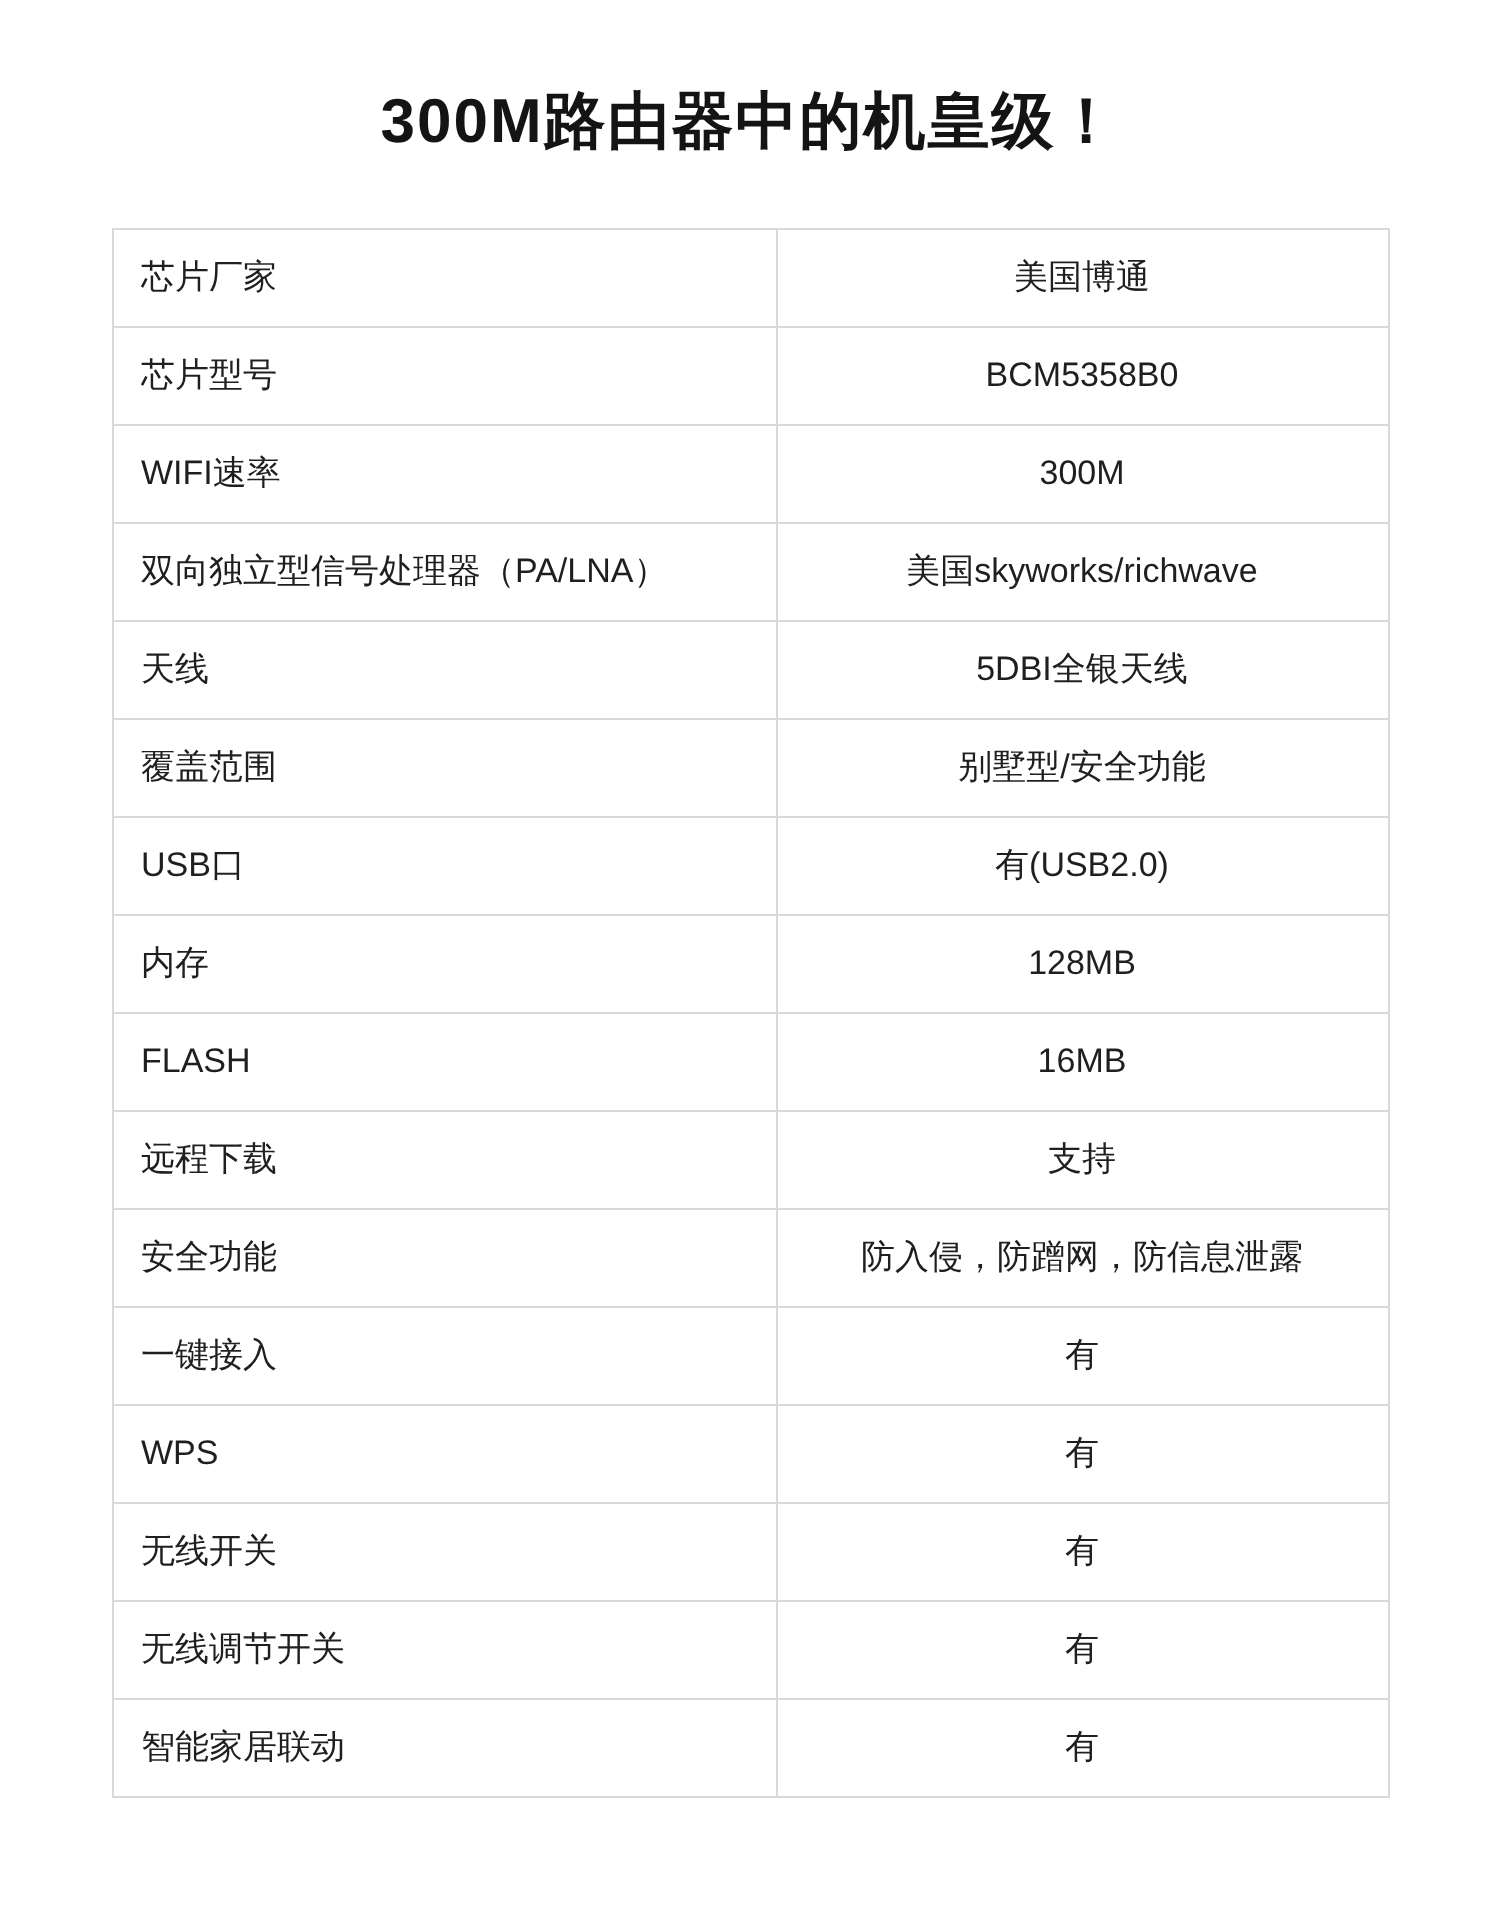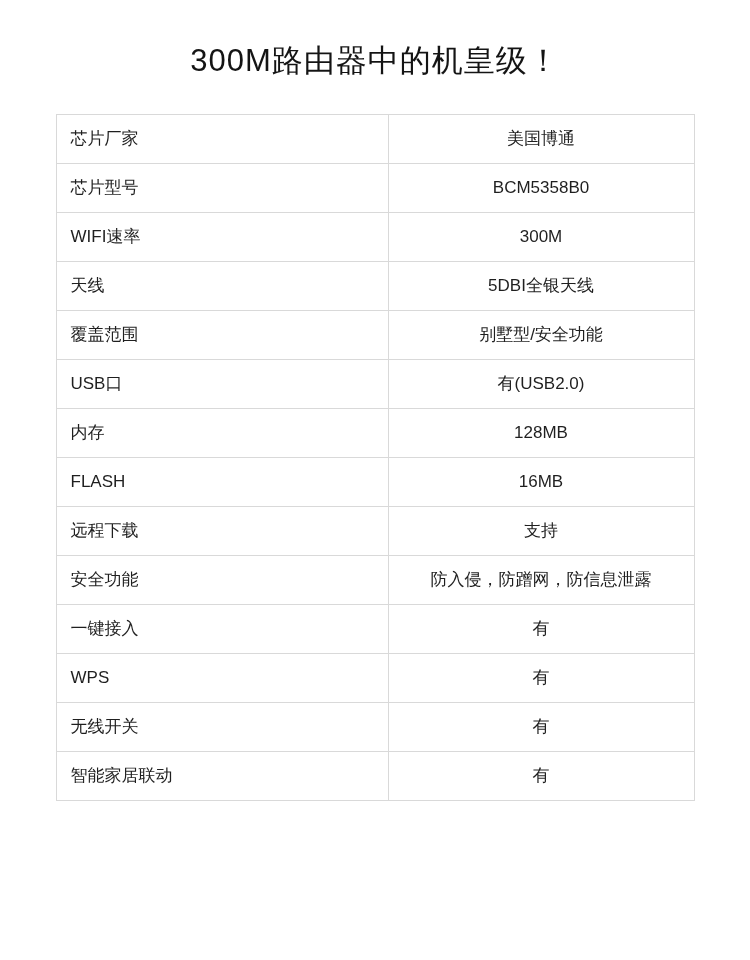--- a/index.html
+++ b/index.html
@@ -16,21 +16,21 @@
   }
   .page {
     width: 750px;
     height: 960px;
     position: relative;
     box-sizing: border-box;
   }
   .title {
     text-align: center;
     font-size: 31px;
-    font-weight: normal;
+    font-weight: bold;
     letter-spacing: 1px;
     color: #141414;
     padding-top: 42px;
     padding-bottom: 0;
     line-height: 1.2;
   }
   .spec-table {
     margin: 35px auto 0 auto;
     width: 580px;
     border-collapse: collapse;
@@ -69,20 +69,24 @@
       </tr>
       <tr>
         <td class="col-label">芯片型号</td>
         <td class="col-value">BCM5358B0</td>
       </tr>
       <tr>
         <td class="col-label">WIFI速率</td>
         <td class="col-value">300M</td>
       </tr>
       <tr>
+        <td class="col-label">双向独立型信号处理器（PA/LNA）</td>
+        <td class="col-value">美国skyworks/richwave</td>
+      </tr>
+      <tr>
         <td class="col-label">天线</td>
         <td class="col-value">5DBI全银天线</td>
       </tr>
       <tr>
         <td class="col-label">覆盖范围</td>
         <td class="col-value">别墅型/安全功能</td>
       </tr>
       <tr>
         <td class="col-label">USB口</td>
         <td class="col-value">有(USB2.0)</td>
@@ -109,19 +113,23 @@
       </tr>
       <tr>
         <td class="col-label">WPS</td>
         <td class="col-value">有</td>
       </tr>
       <tr>
         <td class="col-label">无线开关</td>
         <td class="col-value">有</td>
       </tr>
       <tr>
+        <td class="col-label">无线调节开关</td>
+        <td class="col-value">有</td>
+      </tr>
+      <tr>
         <td class="col-label">智能家居联动</td>
         <td class="col-value">有</td>
       </tr>
     </tbody>
   </table>
 
 </div>
 
 </body></html>

